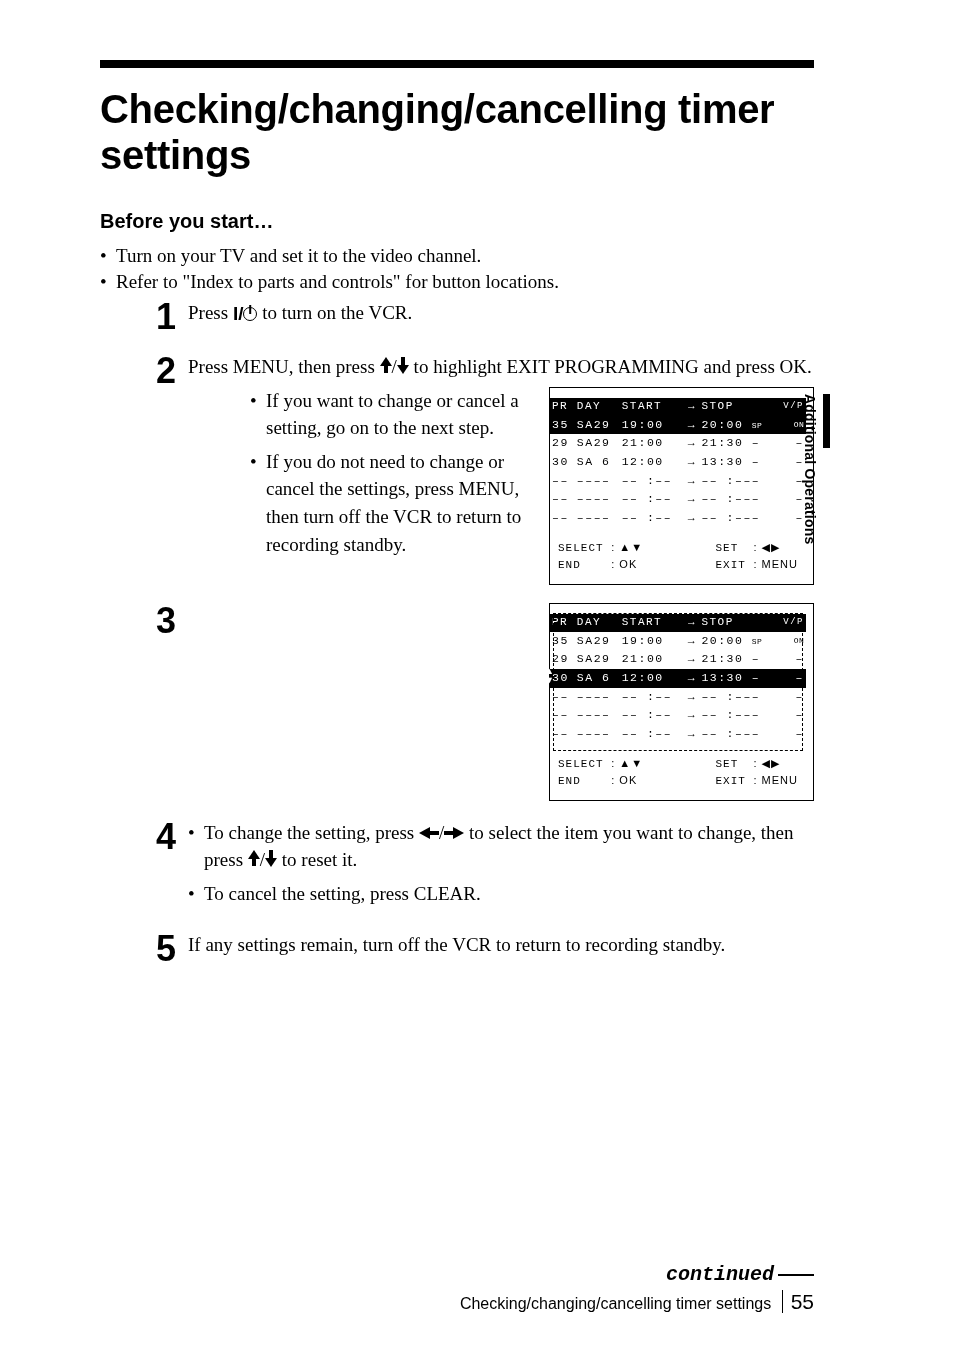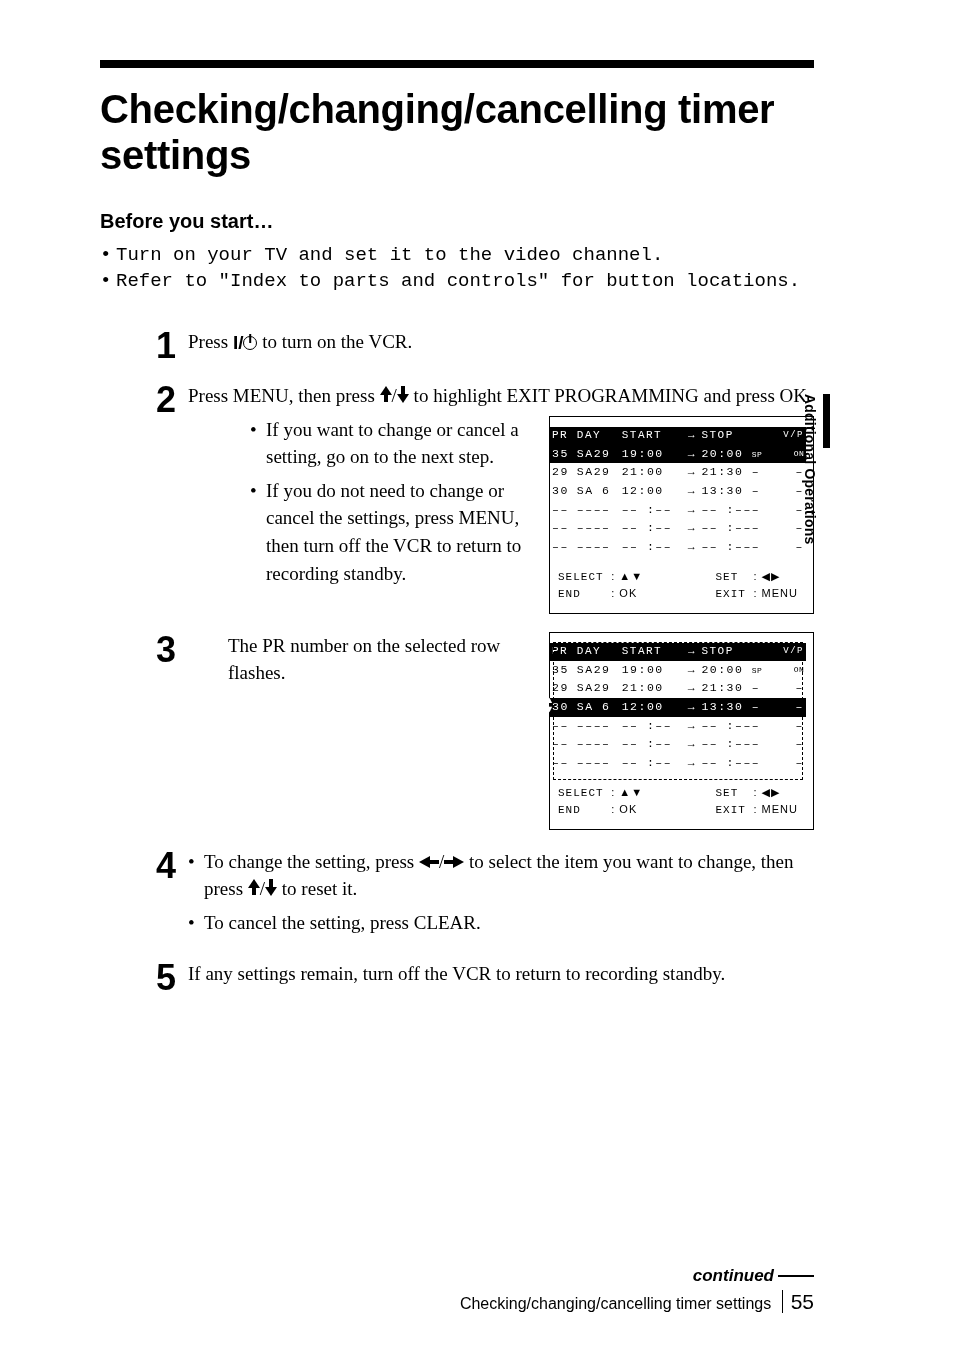--- a/index.html
+++ b/index.html
@@ -2,21 +2,21 @@
 <html><head>
 <meta charset="utf-8">
 <style>
   * { margin: 0; padding: 0; box-sizing: border-box; }
   html, body { width: 954px; height: 1352px; background: #fff; font-family: "Times New Roman", Times, serif; color: #000; }
   .page { position: relative; width: 884px; height: 1352px; padding: 60px 70px 40px 100px; }
   .topbar { height: 8px; background: #000; width: 100%; margin-bottom: 18px; }
   h1.title { font-size: 40px; font-weight: 700; line-height: 1.15; letter-spacing: -0.3px; margin-bottom: 32px; font-family: Arial, Helvetica, sans-serif; }
   .before { font-size: 20px; font-weight: 700; margin-bottom: 10px; font-family: Arial, Helvetica, sans-serif; }
   .before .dots { letter-spacing: 1px; }
-  ul.pre { list-style: none; margin-left: 0; margin-bottom: 34px; font-family: Liberation Mono, monospace; }
+  ul.pre { list-style: none; margin-left: 0; margin-bottom: 5px; }
   ul.pre li { font-size: 19px; line-height: 1.35; padding-left: 16px; position: relative; }
   ul.pre li::before { content: "•"; position: absolute; left: 0; top: 0; }
   .steps { margin-left: 56px; }
   .step { display: flex; align-items: flex-start; margin-bottom: 18px; }
   .stepnum { width: 28px; font-size: 36px; font-weight: 700; font-family: Arial, Helvetica, sans-serif; line-height: 1; margin-right: 4px; flex-shrink:0; }
   .stepbody { font-size: 19px; line-height: 1.45; flex: 1; }
   .stepbody p { margin-bottom: 6px; }
   .row2 { display: flex; gap: 18px; align-items: flex-start; }
   .row2 .left { flex: 1; margin-left: 40px; }
   .row2 .osd { flex-shrink: 0; }
@@ -55,21 +55,21 @@
   .dashbox .data{ position:relative;}
   .dashbox .data::before{ content:""; position:absolute; left:3px; right:3px; top:-1px; bottom:-1px; border:1px dashed #000;}
   .selrow { position:relative;}
   .selrow .carets{ position:absolute; left:-5px; top:-2px; font-size:9px; line-height:9px; font-family:Arial;}
 
   
   .sidetab { position: absolute; right: 62px; top: 394px; height: 220px; width: 20px; }
   .sidetab .bar { position:absolute; right:-8px; top:0; width:7px; height:54px; background:#000;}
   .sidetab .txt { writing-mode: vertical-rl; font-family: Arial, Helvetica, sans-serif; font-weight:700; font-size:14px; letter-spacing:0.2px;}
   .footerbar { position:absolute; bottom:38px; right:70px; left:100px; text-align:right; font-family: Arial, Helvetica, sans-serif;}
-  .footerbar .cont { font-style: italic; font-weight:700; font-size:17px; display:inline-block; vertical-align:middle;}
+  .footerbar .cont { font-style: italic; font-weight:700; font-size:20px; display:inline-block; vertical-align:middle;font-family:Liberation Mono, monospace;}
   .footerbar .contline { display:inline-block; vertical-align:middle; width:36px; height:2px; background:#000; margin-left:4px;}
   .footerbar .row2f { margin-top:4px; font-size:16px;}
   .footerbar .pg { font-size:21px; margin-left:6px; border-left:1px solid #000; padding-left:8px;}
 </style>
 </head>
 <body>
 
 <div class="page">
   <div class="topbar"></div>
 
@@ -186,21 +186,20 @@
           </div>
         </div>
       </div>
     </div>
 
     <div class="step">
       <div class="stepnum">3</div>
       <div class="stepbody">
         <div class="row2">
           <div class="left">
-            <p>The PR number on the selected row flashes.</p>
           </div>
 
           <div class="osd dashbox">
             <div class="data">
             <table>
               <tbody>
                     <tr>
                 <th>PR</th>
                 <th>DAY</th>
                 <th>START</th>

